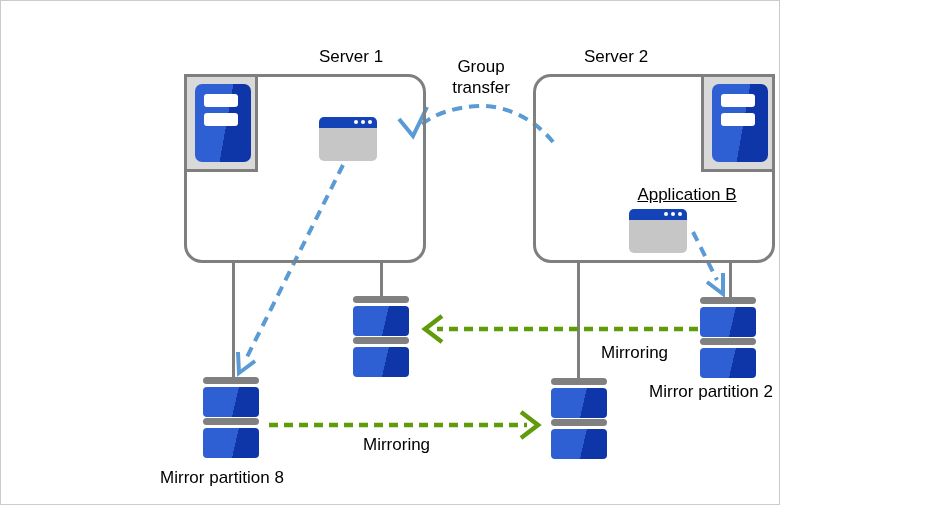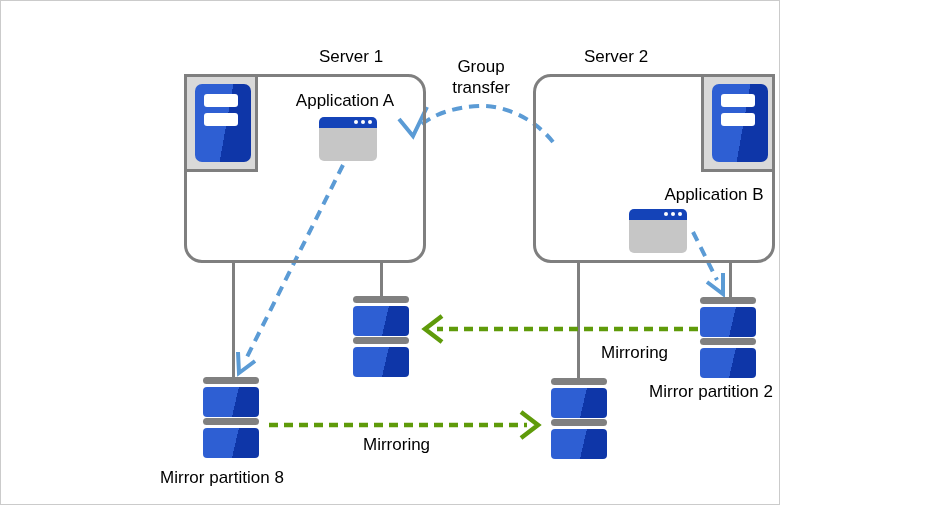--- a/index.html
+++ b/index.html
@@ -79,41 +79,40 @@
   </svg>
 
   <div class="label center" style="left:280px;top:46px;width:140px;">Server 1</div>
   <div class="server-box" style="left:183px;top:73px;"></div>
   <div class="icon-frame" style="left:183px;top:73px;">
     <div class="tower">
       <div class="bar b1"></div>
       <div class="bar b2"></div>
     </div>
   </div>
-  <div class="label center" style="left:274px;top:90px;width:140px;">Application A</div>
   <div class="win" style="left:318px;top:116px;">
     <div class="titlebar">
       <span class="dots">
           <i></i>
           <i></i>
           <i></i>
         </span>
     </div>
     <div class="winbody"></div>
   </div>
 
   <div class="label center" style="left:545px;top:46px;width:140px;">Server 2</div>
   <div class="server-box" style="left:532px;top:73px;"></div>
   <div class="icon-frame" style="left:700px;top:73px;">
     <div class="tower">
       <div class="bar b1"></div>
       <div class="bar b2"></div>
     </div>
   </div>
-  <div class="label center" style="left:643px;top:184px;width:140px;">Application B</div>
+  <div class="label center" style="left:616px;top:184px;width:140px;text-decoration:underline;">Application B</div>
   <div class="win" style="left:628px;top:208px;">
     <div class="titlebar">
       <span class="dots">
           <i></i>
           <i></i>
           <i></i>
         </span>
     </div>
     <div class="winbody"></div>
   </div>

